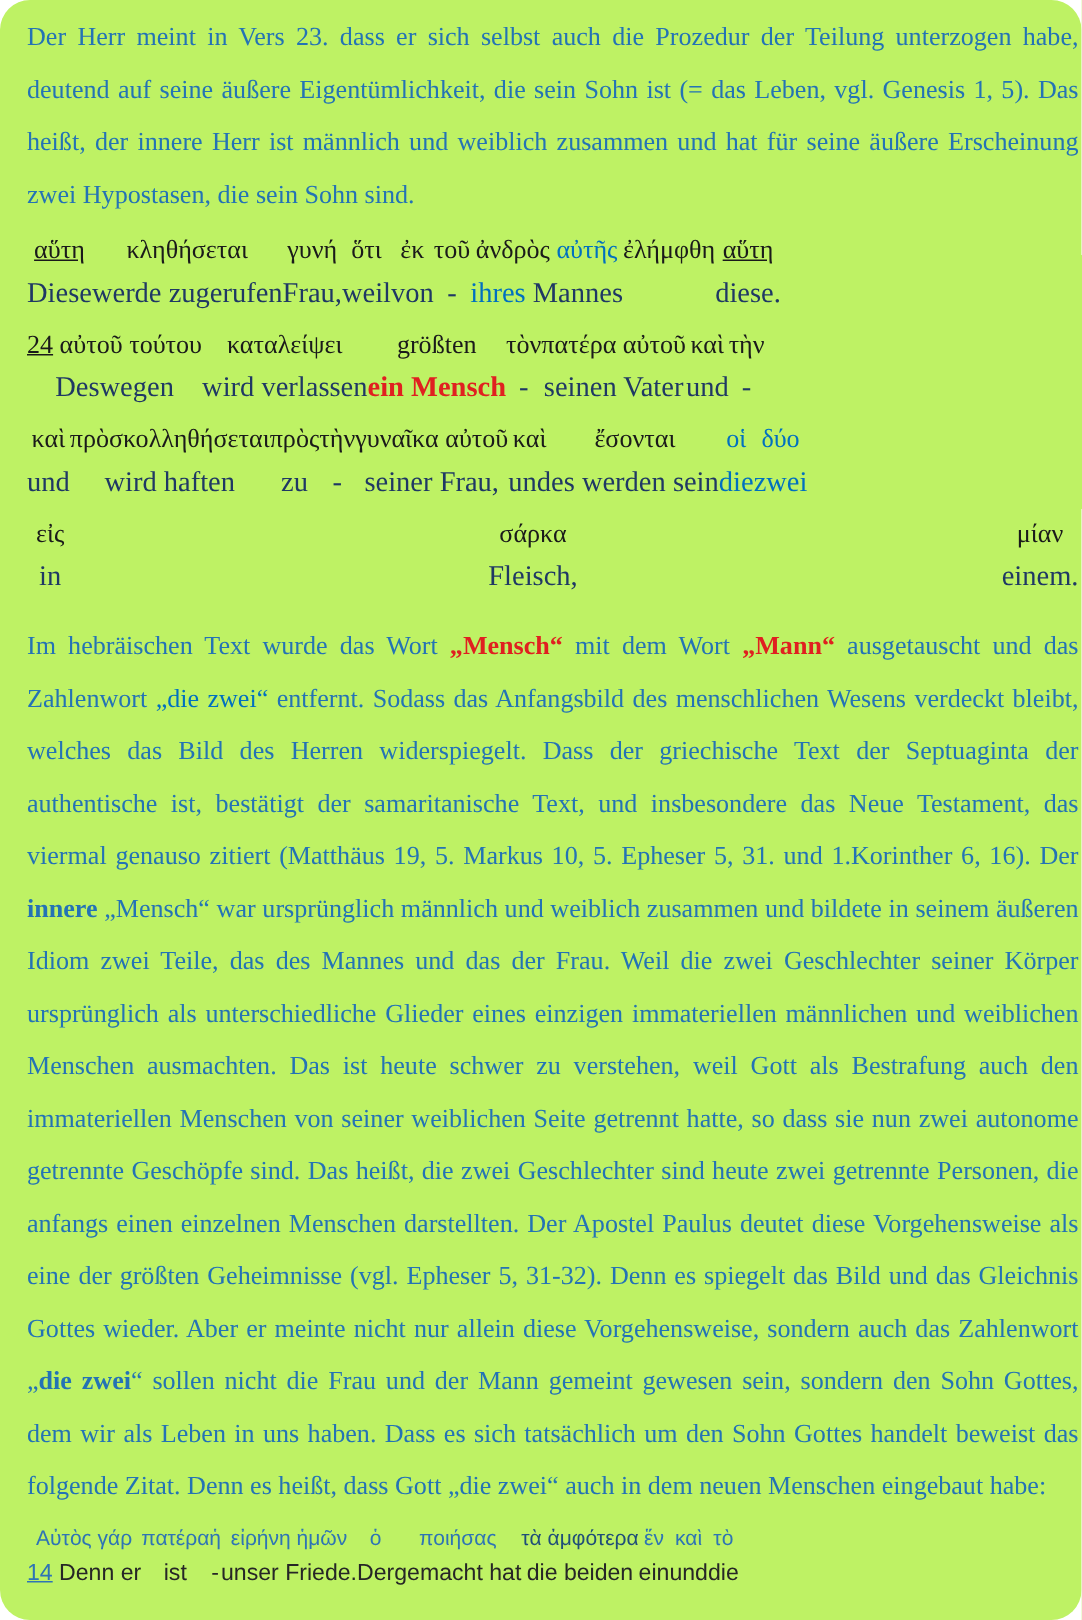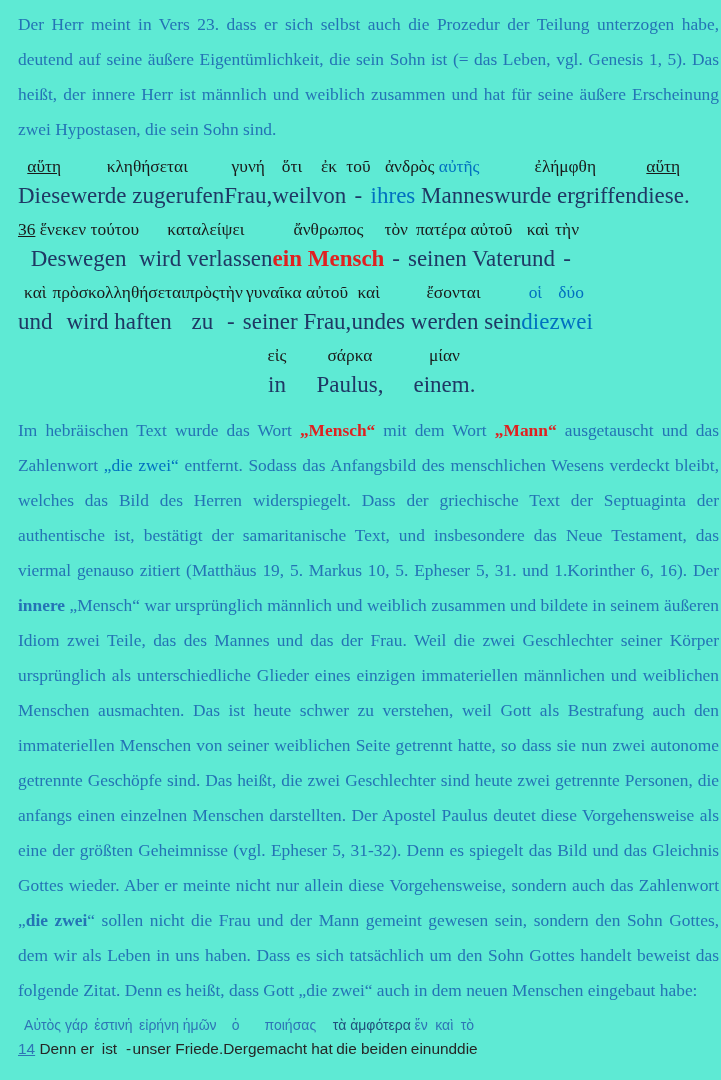--- a/index.html
+++ b/index.html
@@ -1,21 +1,22 @@
 <!DOCTYPE html>
 <html><head>
 <meta charset="utf-8">
 <style>
   html,body{margin:0;padding:0;background:#ffffff;}
   body{width:721px;height:1080px;overflow:hidden;}
   .page{
     width:721px;height:1080px;box-sizing:border-box;
     padding:7px 2px 0 18px;
     font-family:"Liberation Serif", serif;
-    background:#5eead4;
+    background:#bef264;
+    border-radius:20px;
   }
   
   .para{
     color:#2473B5;
     font-size:17.4px;
     line-height:35px;
     text-align:justify;
     margin:0;
   }
   .para2{margin-top:14px;}
@@ -26,22 +27,22 @@
   .u{text-decoration:underline;}
   .dkb{color:#1F4E79;font-weight:normal;}
   .num{color:#2E74B5;text-decoration:underline;}
 
   
   .ilin-gen{margin:5px 0 6px 0;}
   .ilrow{display:flex;justify-content:flex-start;align-items:flex-start;}
   .ilin-gen .ilrow{margin-bottom:5px;}
   .ilrow .pair{text-align:center;white-space:nowrap;}
   .ilin-gen .g{font-size:17.4px;color:#1a1a1a;line-height:29px;}
-  .ilin-gen .d{font-size:23px;color:#1F3864;line-height:29px;}
-  .row-short{justify-content:center;gap:30px;padding-left:6px;font-family:Liberation Serif, serif;}
+  .ilin-gen .d{font-size:19px;color:#1F3864;line-height:29px;}
+  .row-short{justify-content:space-between;gap:30px;padding-left:6px;font-family:Liberation Serif, serif;}
 
   
   .ilin-eph{font-family:"Liberation Sans", sans-serif;margin-top:6px;padding:0 2px 0 0;}
   .ilin-eph .ilrow{margin-bottom:9px;}
   .ilin-eph .g{color:#2E74B5;font-size:14px;line-height:23px;}
   .ilin-eph .d{font-size:15.4px;line-height:23px;}
   .ilin-eph .row-dark .d{color:#262626;}
 </style>
 </head>
 <body>
@@ -75,38 +76,37 @@
         <div class="pair">
           <div class="g">τοῦ</div>
           <div class="d">-</div>
         </div>
         <div class="pair">
           <div class="g"><span>ἀνδρὸς </span><span class="bb">αὐτῆς</span></div>
           <div class="d"><span class="bb">ihres</span><span> Mannes</span></div>
         </div>
         <div class="pair">
           <div class="g">ἐλήμφθη</div>
-          <div class="d">wurde ergriffen</div>
         </div>
         <div class="pair">
           <div class="g"><span class="u">αὕτη</span></div>
           <div class="d">diese.</div>
         </div>
       </div>
       <div class="ilrow ">
         <div class="pair">
-          <div class="g"><span class="u">36</span><span> ἕνεκεν τούτου</span></div>
+          <div class="g"><span class="u">24</span><span> αὐτοῦ τούτου</span></div>
           <div class="d">Deswegen</div>
         </div>
         <div class="pair">
           <div class="g">καταλείψει</div>
           <div class="d">wird verlassen</div>
         </div>
         <div class="pair">
-          <div class="g">ἄνθρωπος</div>
+          <div class="g">größten</div>
           <div class="d"><span class="rb">ein Mensch</span></div>
         </div>
         <div class="pair">
           <div class="g">τὸν</div>
           <div class="d">-</div>
         </div>
         <div class="pair">
           <div class="g">πατέρα αὐτοῦ</div>
           <div class="d">seinen Vater</div>
         </div>
@@ -157,39 +157,39 @@
           <div class="d"><span class="bb">zwei</span></div>
         </div>
       </div>
       <div class="ilrow row-short">
         <div class="pair">
           <div class="g">εἰς</div>
           <div class="d">in</div>
         </div>
         <div class="pair">
           <div class="g">σάρκα</div>
-          <div class="d">Paulus,</div>
+          <div class="d">Fleisch,</div>
         </div>
         <div class="pair">
           <div class="g">μίαν</div>
           <div class="d">einem.</div>
         </div>
       </div>
     </div>
 
   <p class="para para2"><span>Im hebräischen Text wurde das Wort </span><span class="rb">„Mensch“</span><span> mit dem Wort </span><span class="rb">„Mann“</span><span> ausgetauscht und das Zahlenwort </span><span class="bb">„die zwei“</span><span> entfernt. Sodass das Anfangsbild des menschlichen Wesens verdeckt bleibt, welches das Bild des Herren widerspiegelt. Dass der griechische Text der Septuaginta der authentische ist, bestätigt der samaritanische Text, und insbesondere das Neue Testament, das viermal genauso zitiert (Matthäus 19, 5. Markus 10, 5. Epheser 5, 31. und 1.Korinther 6, 16). Der </span><span class="bold">innere</span><span> „Mensch“ war ursprünglich männlich und weiblich zusammen und bildete in seinem äußeren Idiom zwei Teile, das des Mannes und das der Frau. Weil die zwei Geschlechter seiner Körper ursprünglich als unterschiedliche Glieder eines einzigen immateriellen männlichen und weiblichen Menschen ausmachten. Das ist heute schwer zu verstehen, weil Gott als Bestrafung auch den immateriellen Menschen von seiner weiblichen Seite getrennt hatte, so dass sie nun zwei autonome getrennte Geschöpfe sind. Das heißt, die zwei Geschlechter sind heute zwei getrennte Personen, die anfangs einen einzelnen Menschen darstellten. Der Apostel Paulus deutet diese Vorgehensweise als eine der größten Geheimnisse (vgl. Epheser 5, 31-32). Denn es spiegelt das Bild und das Gleichnis Gottes wieder. Aber er meinte nicht nur allein diese Vorgehensweise, sondern auch das Zahlenwort „</span><span class="bold">die zwei</span><span>“ sollen nicht die Frau und der Mann gemeint gewesen sein, sondern den Sohn Gottes, dem wir als Leben in uns haben. Dass es sich tatsächlich um den Sohn Gottes handelt beweist das folgende Zitat. Denn es heißt, dass Gott „die zwei“ auch in dem neuen Menschen eingebaut habe:</span></p>
 
   <div class="ilin-eph">
       <div class="ilrow row-dark">
         <div class="pair">
           <div class="g">Αὐτὸς γάρ</div>
           <div class="d"><span class="num">14</span><span> Denn er</span></div>
         </div>
         <div class="pair">
-          <div class="g">ἐστιν</div>
+          <div class="g">πατέρα</div>
           <div class="d">ist</div>
         </div>
         <div class="pair">
           <div class="g">ἡ</div>
           <div class="d">-</div>
         </div>
         <div class="pair">
           <div class="g">εἰρήνη ἡμῶν</div>
           <div class="d">unser Friede.</div>
         </div>

